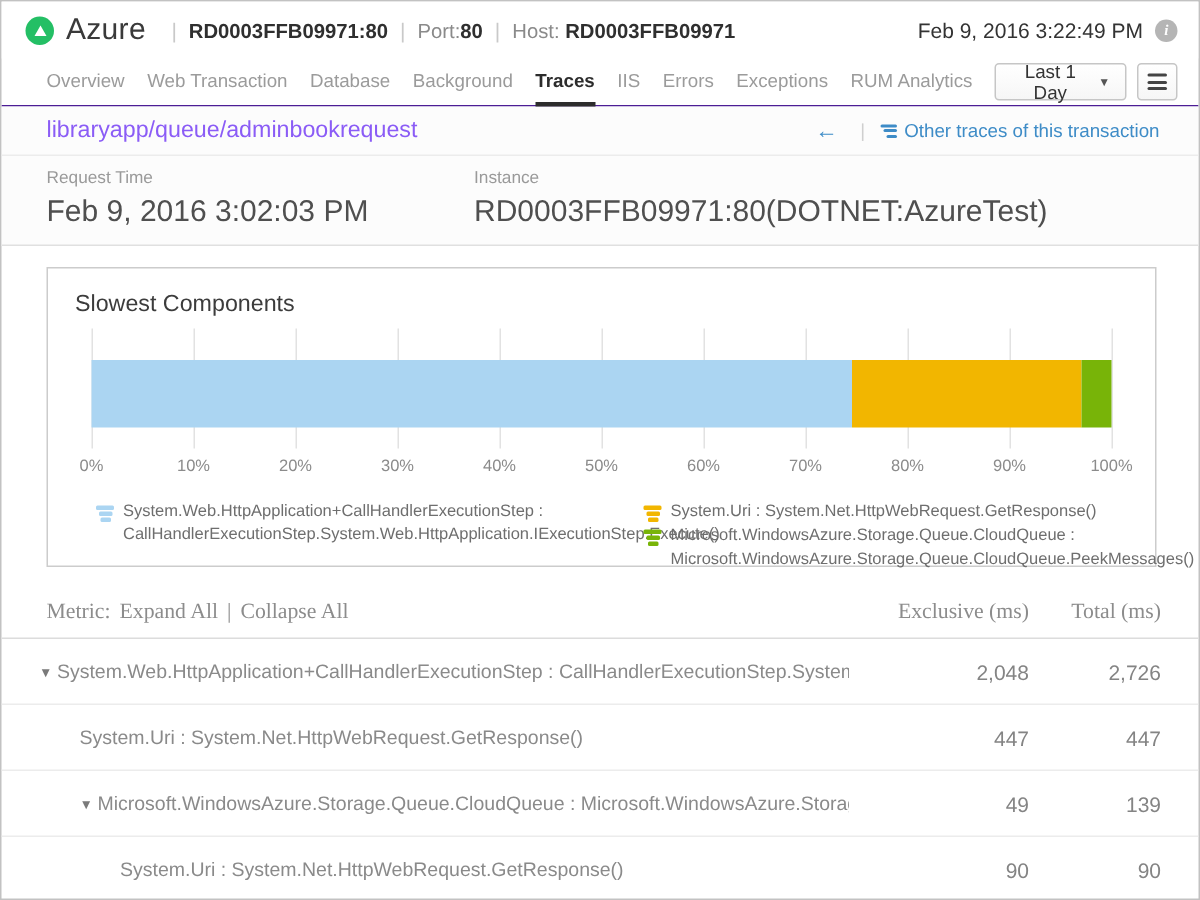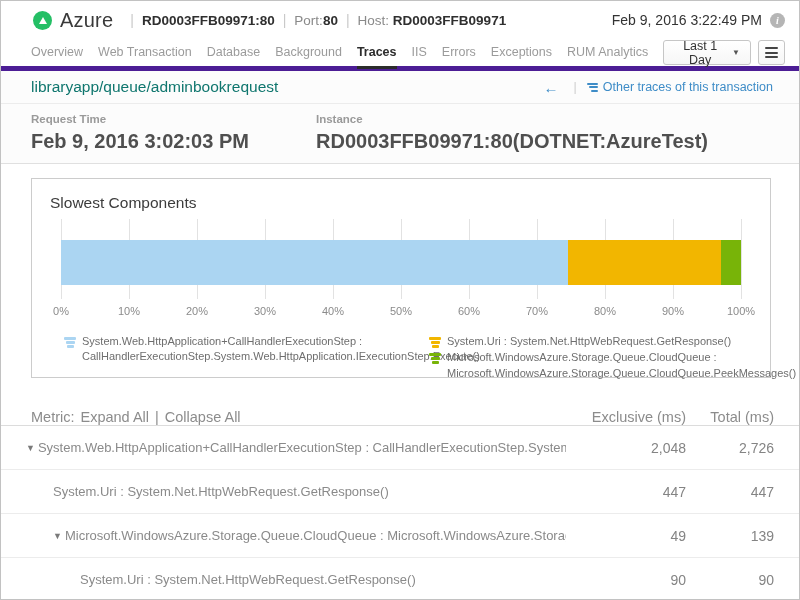--- a/index.html
+++ b/index.html
@@ -1,54 +1,54 @@
 <!DOCTYPE html>
 <html><head>
 <meta charset="utf-8">
 <style>
   * { margin:0; padding:0; box-sizing:border-box; }
   html,body { background:#fff; }
   body { font-family:"Liberation Sans", sans-serif; color:#333; }
   .viewport { width:800px; height:600px; border:1px solid #c2c2c2; background:#fff; overflow:hidden; position:relative; }
 
   
-  .app-header { height:38px; display:flex; align-items:center; padding:0 14px 0 32px; background:#fff; }
+  .app-header { height:38px; display:flex; align-items:center; padding:0 14px 0 16px; background:#fff; }
   .logo { width:19px; height:19px; border-radius:50%; background:#24bf65; display:flex; align-items:center; justify-content:center; margin-right:8px; flex:none; }
   .logo .arrow-up { width:0; height:0; border-left:4px solid transparent; border-right:4px solid transparent; border-bottom:7px solid #fff; }
   .app-title { font-size:20px; color:#3a3a3a; letter-spacing:0.2px; margin-right:9px; }
   .hsep { color:#c9c9c9; margin:0 8px; font-size:14px; }
   .hmeta { font-size:13.5px; color:#8a8a8a; }
   .hmeta b { color:#2f2f2f; font-weight:bold; }
   .header-right { margin-left:auto; display:flex; align-items:center; }
   .timestamp { font-size:14px; color:#333; margin-right:8px; }
   .info-badge { width:15px; height:15px; border-radius:50%; background:#b5b5b5; color:#fff; font-size:10px; font-weight:bold; display:flex; align-items:center; justify-content:center; font-family:"Liberation Serif", serif; font-style:italic; }
 
   
-  .nav { height:32px; display:flex; align-items:center; padding:0 14px 0 30px; border-bottom:5px solid #4c1d95; }
+  .nav { height:32px; display:flex; align-items:center; padding:0 14px 0 30px; border-bottom:1px solid #4c1d95; }
   .tab { font-size:12.5px; color:#9b9b9b; margin-right:15px; white-space:nowrap; height:32px; line-height:30px; cursor:pointer; }
   .tab.active { color:#2c2c2c; font-weight:bold; border-bottom:3px solid #2c2c2c; }
   .nav-actions { margin-left:auto; display:flex; align-items:center; gap:7px; }
   .btn { height:25px; border:1px solid #c6c6c6; border-radius:3px; background:linear-gradient(#ffffff,#f6f6f6); font-size:12.5px; color:#333; display:flex; align-items:center; padding:0 10px; cursor:pointer; }
   .btn .caret-down { font-size:8px; color:#555; margin-left:6px; }
   .btn-menu { width:30px; justify-content:center; flex-direction:column; gap:2.5px; padding:0; }
   .btn-menu .mbar { width:13px; height:2px; background:#444; border-radius:1px; }
 
   
   .crumb-row { height:33px; display:flex; align-items:center; padding:0 26px 0 30px; background:#fcfcfc; border-bottom:1px solid #ececec; }
-  .txn-name { font-size:15.5px; color:#0f766e; }
+  .txn-name { font-size:15.5px; color:#8b5cf6; }
   .crumb-links { margin-left:auto; display:flex; align-items:center; font-size:12.5px; }
   .blue-link { color:#3e8cc7; display:flex; align-items:center; cursor:pointer; }
   .arrow-left-ic { font-size:15px; margin-right:5px; color:#3e8cc7; }
   .vdiv { color:#cfcfcf; margin:0 10px; }
   .trace-ic { display:inline-flex; flex-direction:column; gap:1.5px; margin-right:5px; }
   .trace-ic i { display:block; height:2px; background:#3e8cc7; border-radius:1px; }
   .trace-ic i:nth-child(1){ width:11px; } .trace-ic i:nth-child(2){ width:9px; margin-left:2px;} .trace-ic i:nth-child(3){ width:7px; margin-left:4px;}
 
   
-  .summary-row { height:60px; display:flex; padding:9px 30px 0 30px; background:#fcfcfc; border-bottom:1px solid #e0e0e0;font-weight:bold; }
+  .summary-row { height:60px; display:flex; padding:9px 30px 0 30px; background:#fcfcfc; border-bottom:1px solid #e0e0e0; }
   .sum-col1 { width:285px; } .sum-col2 { width:190px; } .sum-col3 { flex:1; }
   .sum-label { font-size:11.5px; color:#9a9a9a; margin-bottom:5px; }
   .sum-value { font-size:20px; color:#4f4f4f; }
 
   
   .chart-panel { margin:14px 30px 0 30px; width:740px; height:200px; border:1px solid #cccccc; background:#fff; position:relative; }
   .chart-title { font-size:15.5px; color:#3c3c3c; padding:15px 0 0 18px; }
   .plot { position:relative; height:80px; margin:7px 29px 0 29px; }
   .gl { position:absolute; top:0; bottom:0; width:1px; background:#e2e2e2; }
   .bar-track { position:absolute; left:0; right:0; top:21px; height:45px; display:flex; }
@@ -58,21 +58,21 @@
   .legend { display:flex; margin:13px 0 0 32px; }
   .legend-item { display:flex; align-items:flex-start; }
   .legend-icon { display:flex; flex-direction:column; gap:1.5px; margin:3px 6px 0 0; flex:none; }
   .legend-icon i { display:block; height:2.5px; border-radius:1px; }
   .legend-icon i:nth-child(1){ width:12px; } .legend-icon i:nth-child(2){ width:9px; margin-left:1.5px;} .legend-icon i:nth-child(3){ width:7px; margin-left:3px;}
   .legend-text { font-size:11px; color:#6e6e6e; line-height:1.4; }
   .legend-col-left { width:355px; }
   .legend-col-right { margin-left:10px; width:330px; display:flex; flex-direction:column; gap:1px; }
 
   
-  .table-header { margin-top:13px; height:35px; display:flex; align-items:flex-end; padding:0 25px 0 30px; border-bottom:1px solid #dcdcdc; font-size:14.5px; color:#8c8c8c; }
+  .table-header { margin-top:13px; height:35px; display:flex; align-items:center; padding:0 25px 0 30px; border-bottom:1px solid #dcdcdc; font-size:14.5px; color:#8c8c8c;font-family:Liberation Serif, serif; }
   .th-left { display:flex; align-items:center; gap:6px; }
   .th-link { color:#8c8c8c; cursor:pointer; }
   .th-cols { margin-left:auto; display:flex; }
   .col-excl { width:120px; text-align:right; }
   .col-total { width:88px; text-align:right; }
   .trow { height:44px; display:flex; align-items:center; padding-right:25px; border-bottom:1px solid #ececec; font-size:13px; color:#8a8a8a; }
   .metric-cell { flex:1; display:flex; align-items:center; white-space:nowrap; overflow:hidden; }
   .ind-0 { padding-left:25px; } .ind-1 { padding-left:52px; } .ind-2 { padding-left:79px; }
   .caret { font-size:9px; color:#7a7a7a; margin-right:3px; width:10px; display:inline-block; }
   .num { font-size:14px; color:#848484; }

